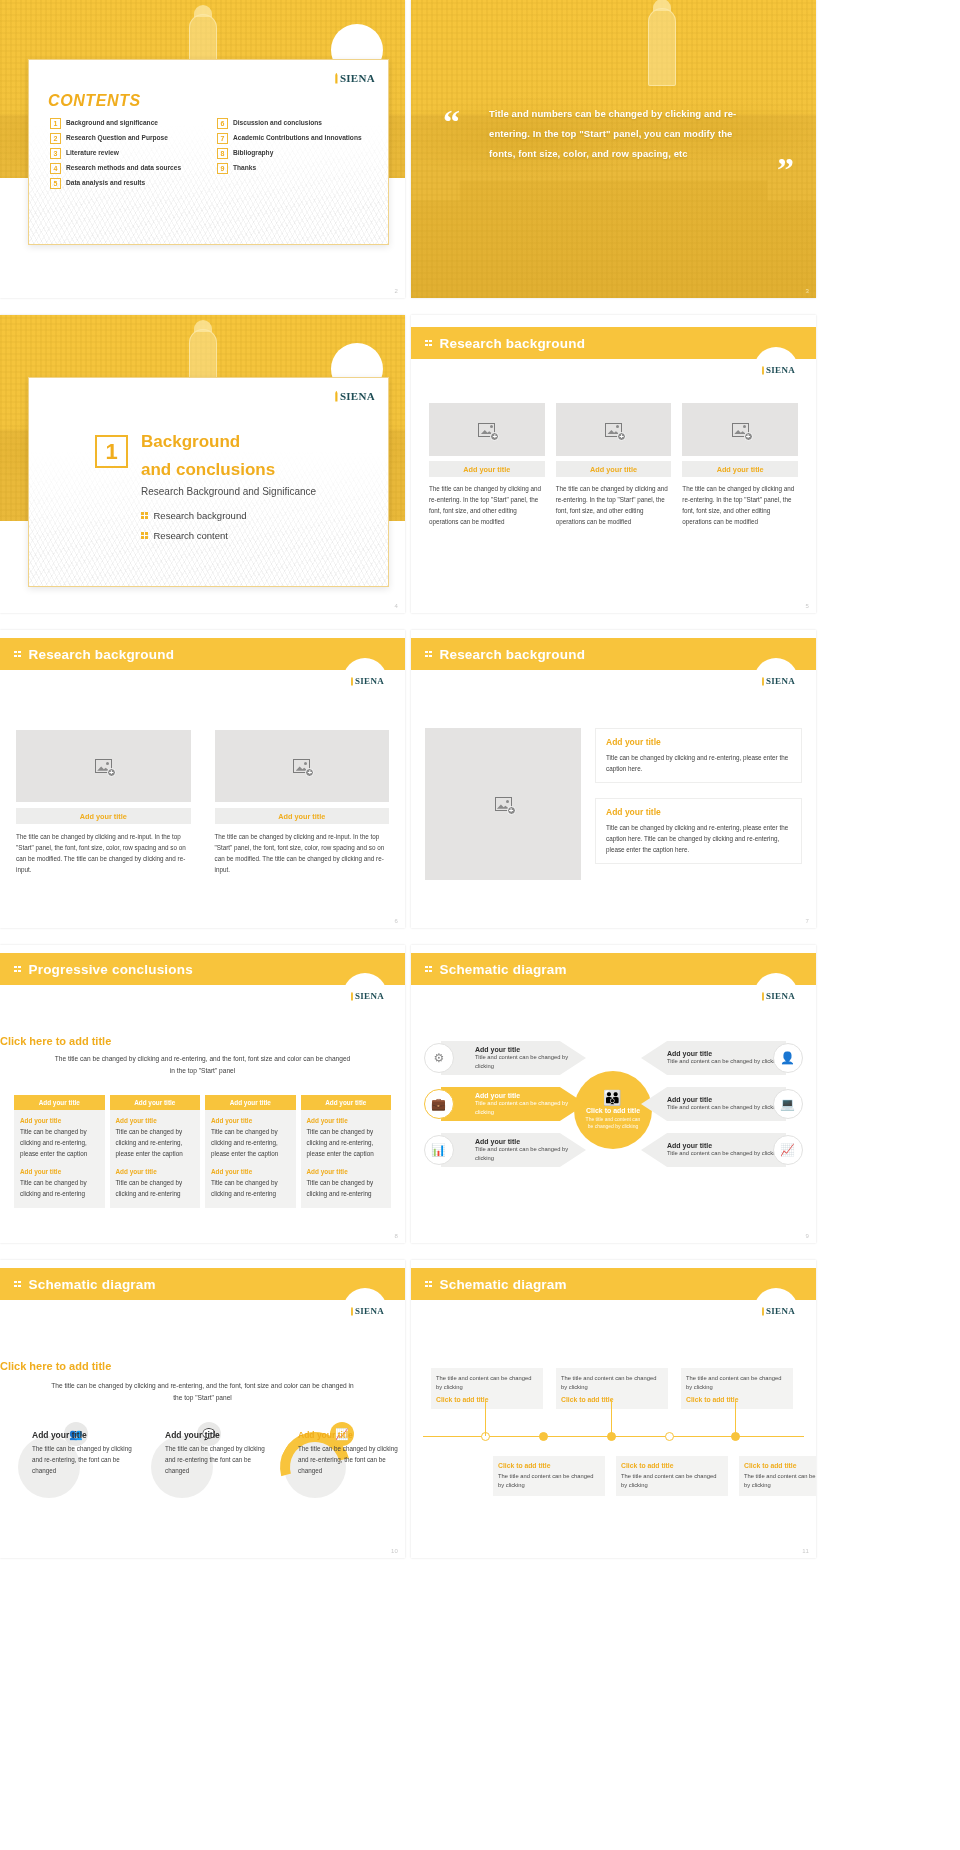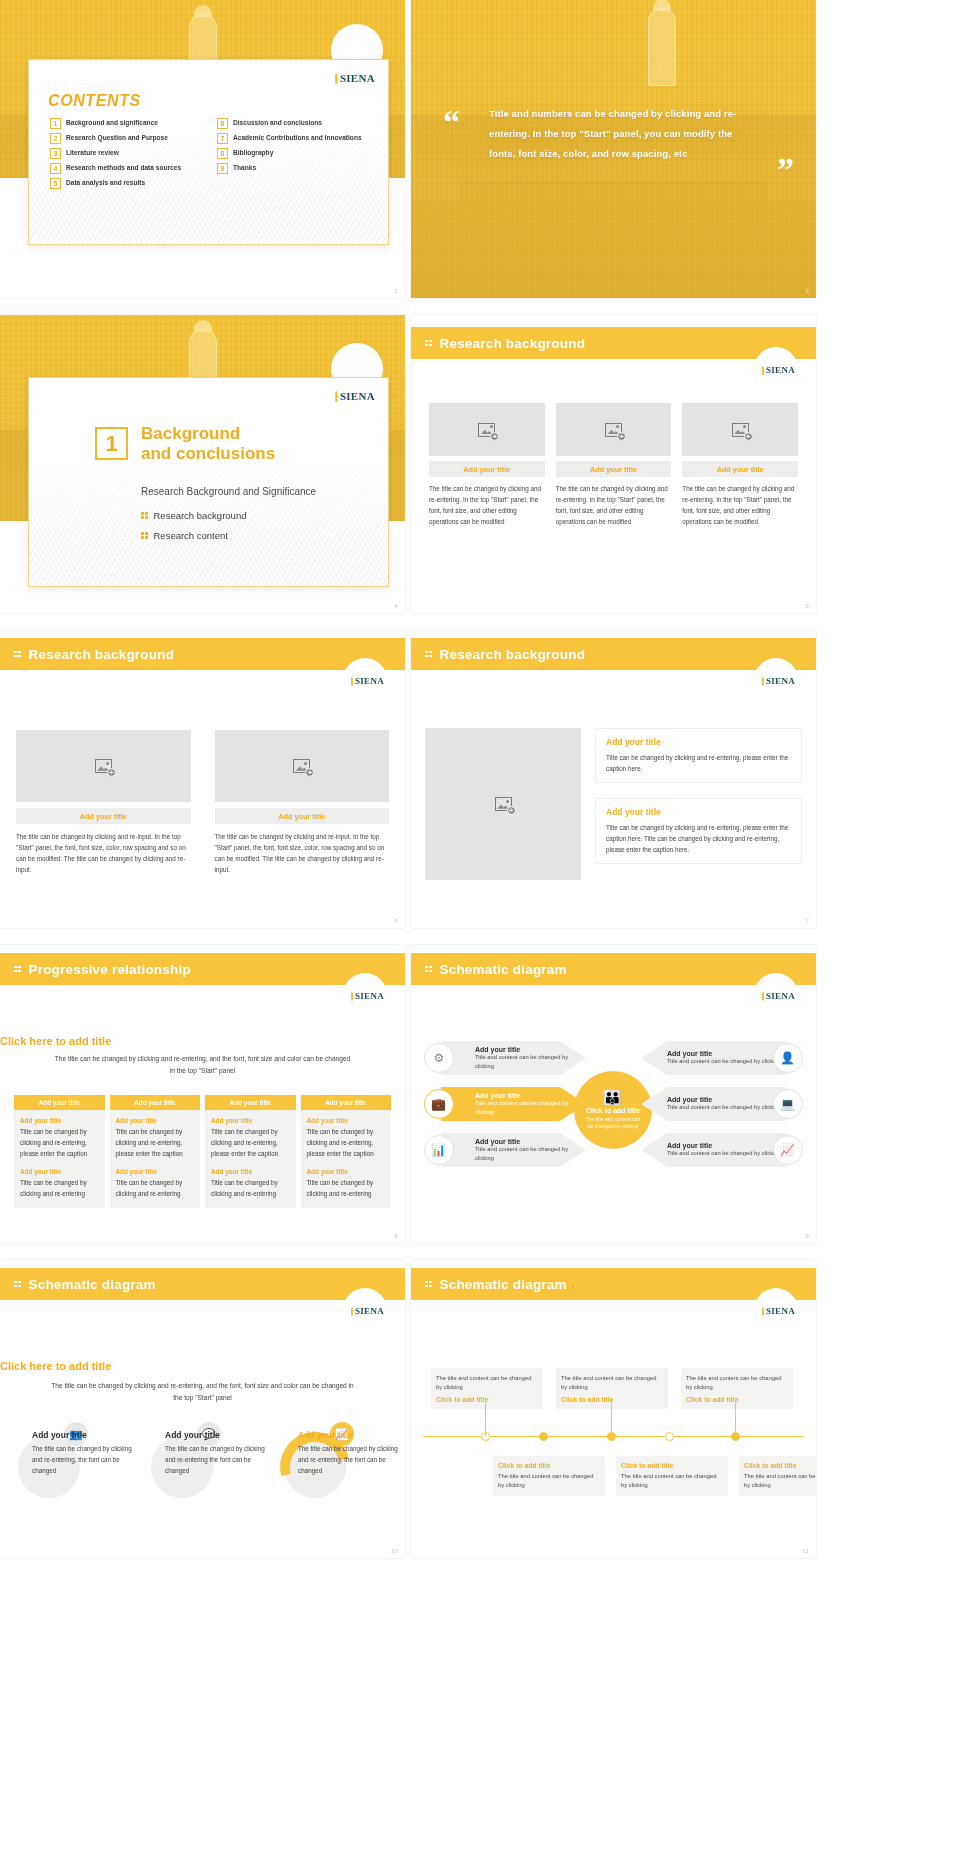--- a/index.html
+++ b/index.html
@@ -111,21 +111,21 @@
   }
   .quote-text{
     color:#fff; font-size:9.5px; font-weight:700; line-height:2.1; letter-spacing:.1px;
     text-shadow:0 1px 2px rgba(150,110,10,.35);
   }
   
   .sec-num{
     width:33px;height:33px;border:2px solid #f2b62a;color:#f0ad1e;
     font-size:22px;font-weight:700;display:flex;align-items:center;justify-content:center;
   }
-  .sec-title{ color:#f0ad1e; font-size:17px; font-weight:700; line-height:1.15; }
+  .sec-title{ color:#f0ad1e; font-size:17px; font-weight:700; line-height:1.15;margin-top:8px; }
   .sec-sub{ color:#4b4b4b; font-size:10px; }
   .sec-bullet{ display:flex; align-items:center; gap:6px; font-size:9.5px; color:#3d3d3d; }
   .dots{ display:inline-grid; grid-template-columns:2.5px 2.5px; gap:1.5px; }
   .dots i{ width:2.5px;height:2.5px;background:#f2b62a;display:block; }
   .dots.white i{ background:#fff; }
   
   .hdr{
     position:absolute; left:0; right:0; top:12px; height:32px;
     background:#f8c43c; display:flex; align-items:center; gap:8px; padding-left:14px;
   }
@@ -435,21 +435,21 @@
   </div>
 
   <div class="slide">
     <div class="hdr" style="top:8px;">
       <span class="dots white">
           <i></i>
           <i></i>
           <i></i>
           <i></i>
         </span>
-      <h2>Progressive relationship</h2>
+      <h2>Progressive conclusions</h2>
     </div>
     <div class="logo-circle" style="right:18px;top:28px;width:44px;height:44px;"></div>
     <div class="logo" style="right:21px;top:46px;font-size:9px;">
       <span class="mark" style="width:4px;height:9px;"></span>
         <span>SIENA</span>
     </div>
 
     <div class="clickttl" style="position:absolute;left:0;right:0;top:90px;">Click here to add title</div>
     <div class="clicksub" style="position:absolute;left:52px;right:52px;top:108px;">The title can be changed by clicking and re-entering, and the font, font size and color can be changed in the top "Start" panel</div>
 

